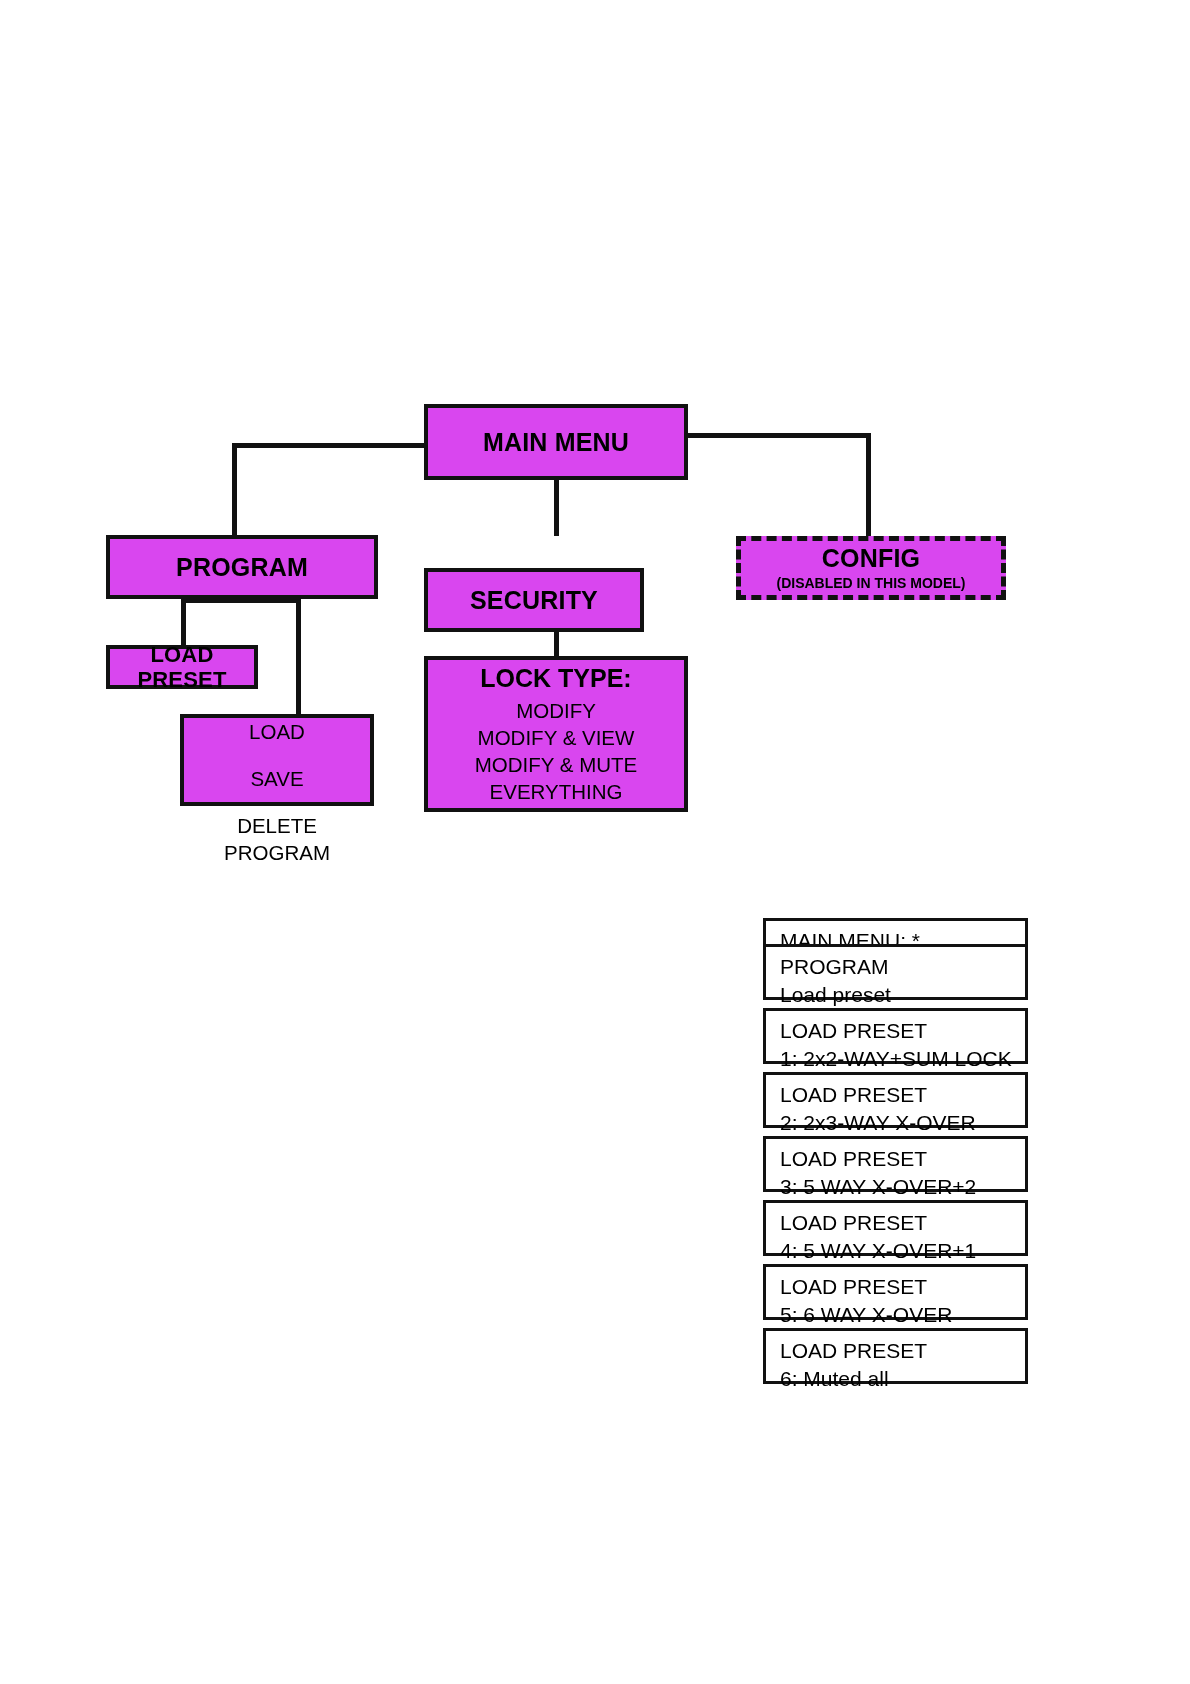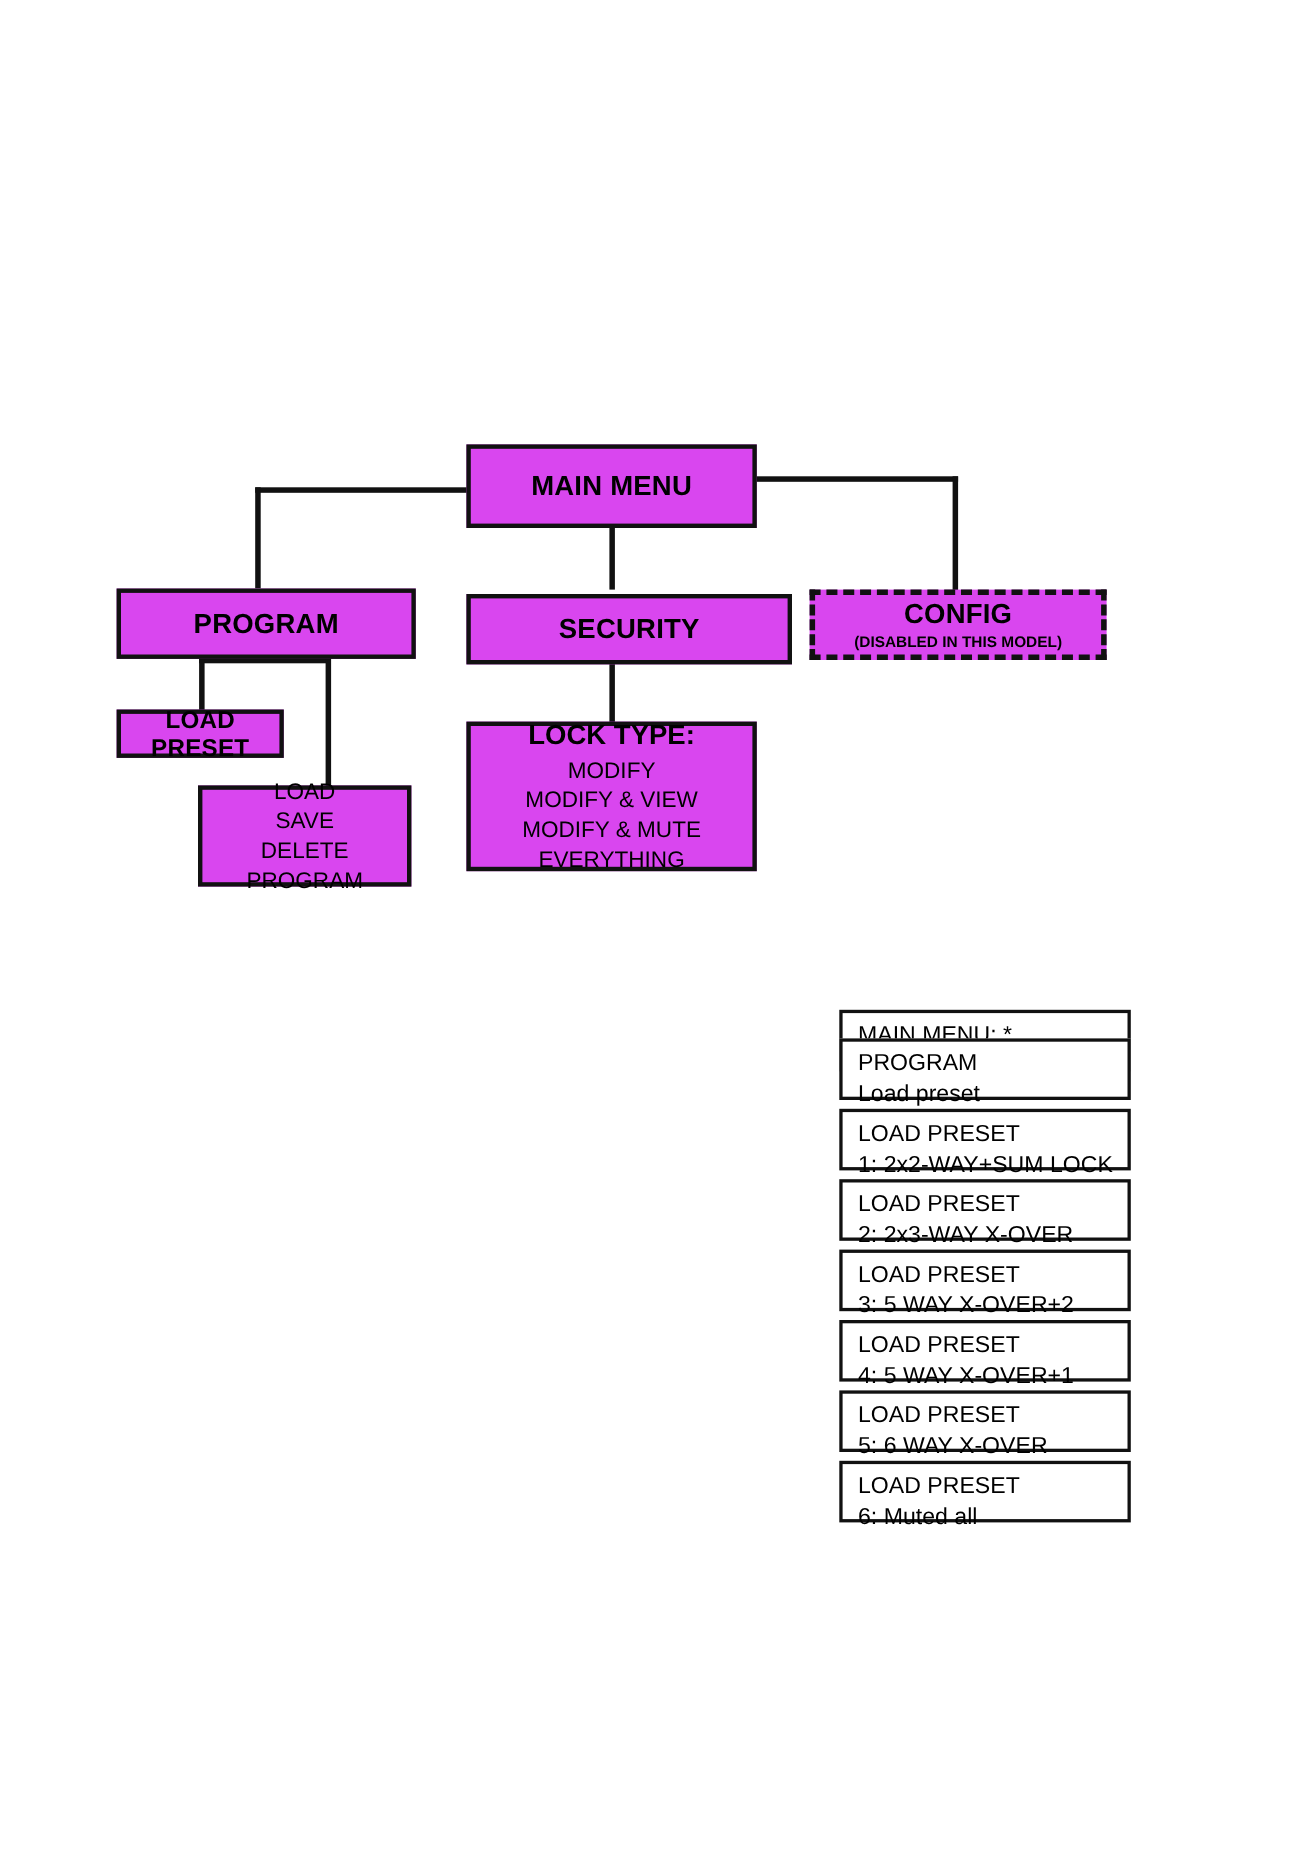--- a/index.html
+++ b/index.html
@@ -101,40 +101,40 @@
 <div class="line vline" style="left:554px; top:600px; height:57px;"></div>
 
 <div class="node" style="left:424px; top:404px; width:264px; height:76px;">
   <span class="title">MAIN MENU</span>
 </div>
 
 <div class="node" style="left:106px; top:535px; width:272px; height:64px;">
   <span class="title">PROGRAM</span>
 </div>
 
-<div class="node" style="left:424px; top:540px; width:296px; height:64px;">
+<div class="node" style="left:424px; top:568px; width:220px; height:64px;">
   <span class="title">SECURITY</span>
 </div>
 
 <div class="node dashed" style="left:736px; top:536px; width:270px; height:64px;">
   <span class="title">CONFIG</span>
   <span class="subtitle">(DISABLED IN THIS MODEL)</span>
 </div>
 
 <div class="node" style="left:106px; top:645px; width:152px; height:44px; justify-content:center;">
   <span class="title" style="font-size:22px;">LOAD PRESET</span>
 </div>
 
-<div class="node" style="left:180px; top:714px; width:194px; height:92px; justify-content:center;">
+<div class="node" style="left:180px; top:714px; width:194px; height:92px; justify-content:space-between;gap:20px;">
   <span class="opt">LOAD</span>
   <span class="opt">SAVE</span>
   <span class="opt">DELETE PROGRAM</span>
 </div>
 
-<div class="node" style="left:424px; top:656px; width:264px; height:136px; justify-content:center;">
+<div class="node" style="left:424px; top:656px; width:264px; height:156px; justify-content:center;">
   <span class="opt-head">LOCK TYPE:</span>
   <span class="opt">MODIFY</span>
   <span class="opt">MODIFY &amp; VIEW</span>
   <span class="opt">MODIFY &amp; MUTE</span>
   <span class="opt">EVERYTHING</span>
 </div>
 
 <div class="lcd" style="left:763px; top:918px; width:265px; height:56px;">
   <div class="lcd-line">MAIN MENU:  *..</div>
   <div class="lcd-line">PROGRAM</div>

